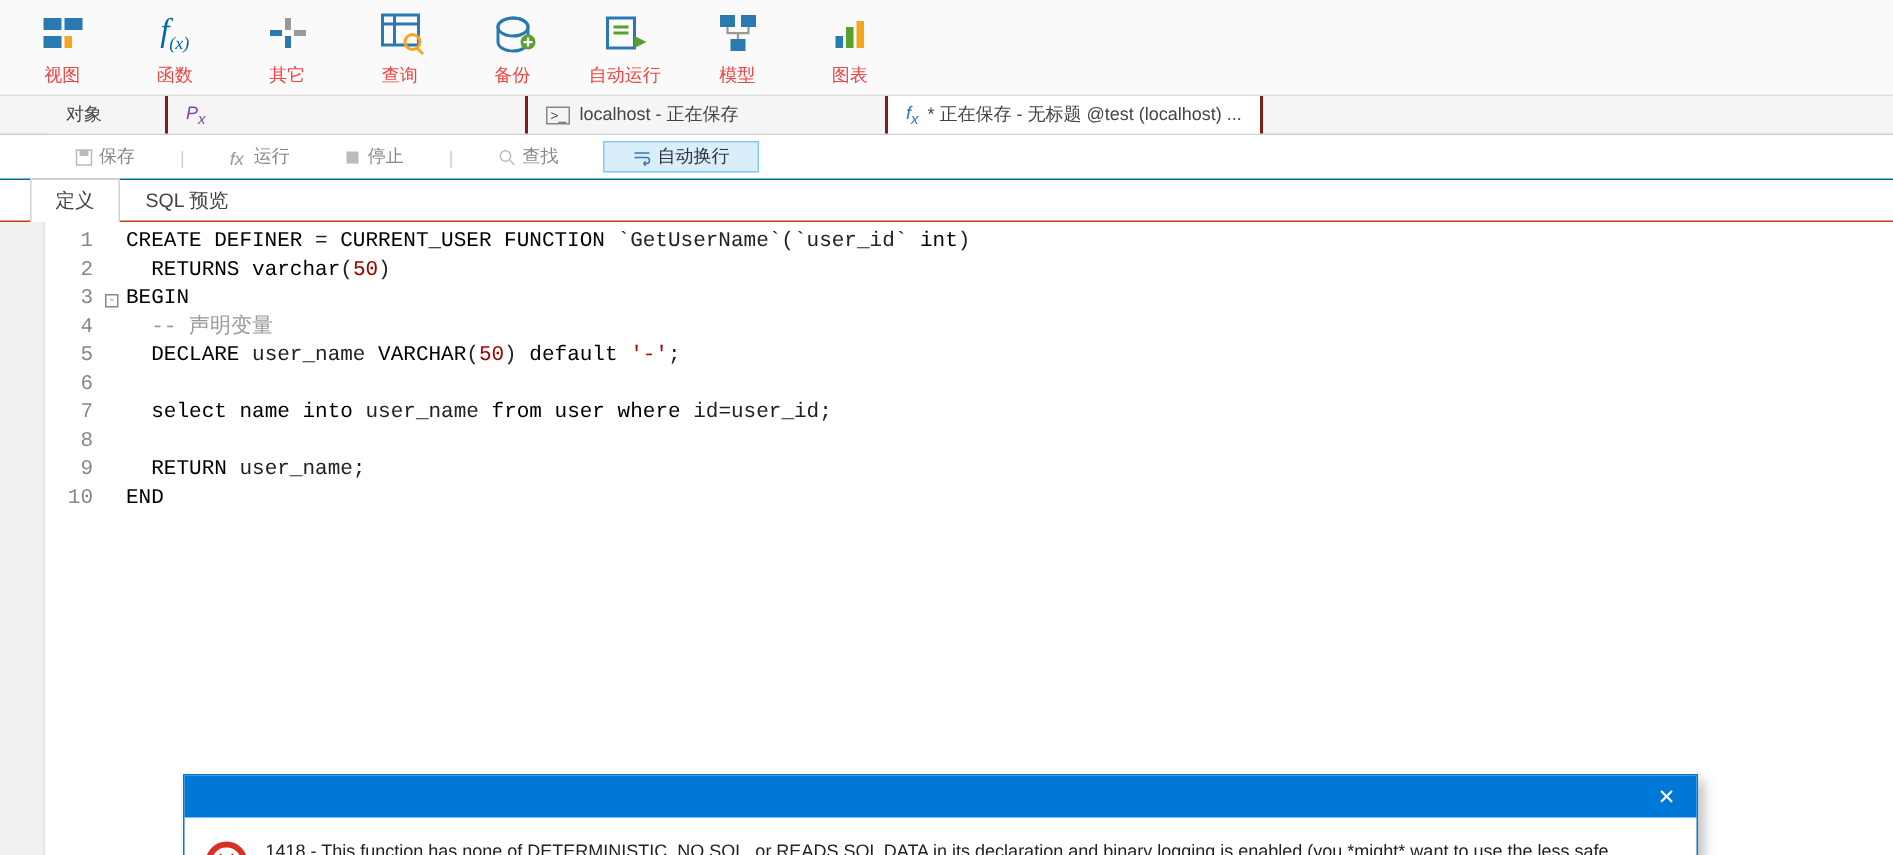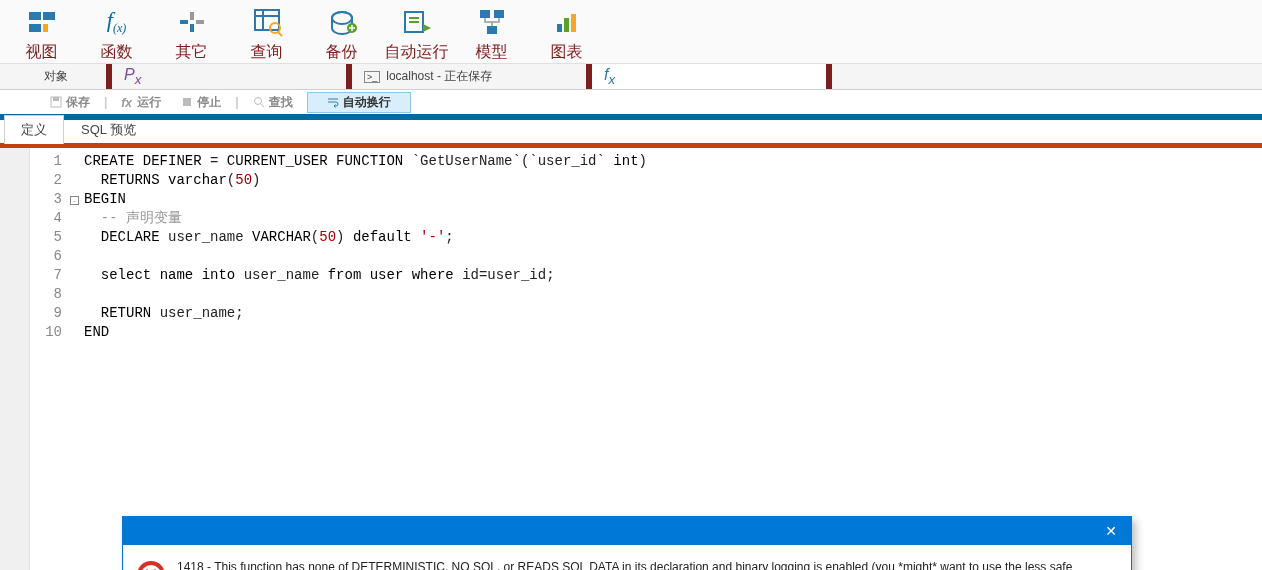--- a/index.html
+++ b/index.html
@@ -36,81 +36,80 @@
   }
   .ribbon-item .icon-box {
     width: 32px;
     height: 32px;
     display: flex;
     align-items: center;
     justify-content: center;
     font-size: 22px;
   }
   .ribbon-item .label {
-    font-size: 16px;
-    color: #7f1d1d;
+    font-size: 12px;
+    color: #ef4444;
     margin-top: 4px;
   }
 
   
   .tabs-row {
     height: 26px;
     background: #f5f5f5;
     border-bottom: 1px solid #d0d0d0;
     display: flex;
     align-items: stretch;
     padding-left: 32px;
   }
   .tab {
     display: flex;
     align-items: center;
     padding: 0 12px;
-    border-right: 6px solid #7f1d1d;
+    border-right: 2px solid #7f1d1d;
     background: #f5f5f5;
     min-width: 80px;
     gap: 6px;
     cursor: pointer;
     font-size: 12px;
     color: #444;
   }
   .tab.wide { min-width: 240px; }
   .tab.active { background: #ffffff; }
-  .tab .tab-icon { font-size: 16px; font-style: italic; }
+  .tab .tab-icon { font-size: 12px; font-style: italic; }
 
   
   .subbar {
     height: 30px;
     background: #ffffff;
-    border-bottom: 6px solid #0369a1;
+    border-bottom: 1px solid #0369a1;
     display: flex;
     align-items: center;
     padding-left: 44px;
-    gap: 8px;
+    gap: 24px;
     font-size: 12px;
     color: #888;
-    font-weight: bold;
   }
   .subbar .sep { color: #ccc; }
   .subbar .btn { display: flex; align-items: center; gap: 4px; padding: 2px 6px; cursor: pointer; }
   .subbar .btn .sm-icon { width: 12px; height: 12px; display: inline-block; }
   .subbar .btn.active {
     background: #d9eefb;
     border: 1px solid #8cc8ee;
     color: #333;
     padding: 1px 19px;
   }
 
   
   .secondary-tabs {
     height: 28px;
     display: flex;
     align-items: flex-end;
-    padding-left: 4px;
-    background: #ffffff;
-    border-bottom: 5px solid #c2410c;
+    padding-left: 20px;
+    background: #ffffff;
+    border-bottom: 1px solid #c2410c;
   }
   .sec-tab {
     padding: 5px 16px;
     font-size: 13px;
     color: #444;
     cursor: pointer;
     border: 1px solid transparent;
     border-bottom: none;
     position: relative;
     bottom: -1px;
@@ -305,20 +304,21 @@
     </div>
     <div class="tab wide">
       <span class="tab-icon" style="color:#7a4aa0;">P<sub>x</sub></span>
     </div>
     <div class="tab wide">
       <span class="tab-icon" style="border:1px solid #888;padding:0 2px;font-style:normal;font-size:9px;">&gt;_</span>
       <span>localhost - 正在保存</span>
     </div>
     <div class="tab active wide">
       <span class="tab-icon" style="color:#2a7ab0;">f<sub>x</sub></span>
+      <span>* 正在保存 - 无标题 @test (localhost) ...</span>
     </div>
   </div>
 
 <div class="subbar">
   <span class="btn">
     <span class="sm-icon">
       <svg viewBox="0 0 12 12">
           <rect x="1" y="1" width="10" height="10" fill="none" stroke="#bbb"></rect>
           <rect x="3" y="1" width="6" height="4" fill="#bbb"></rect>
         </svg>

